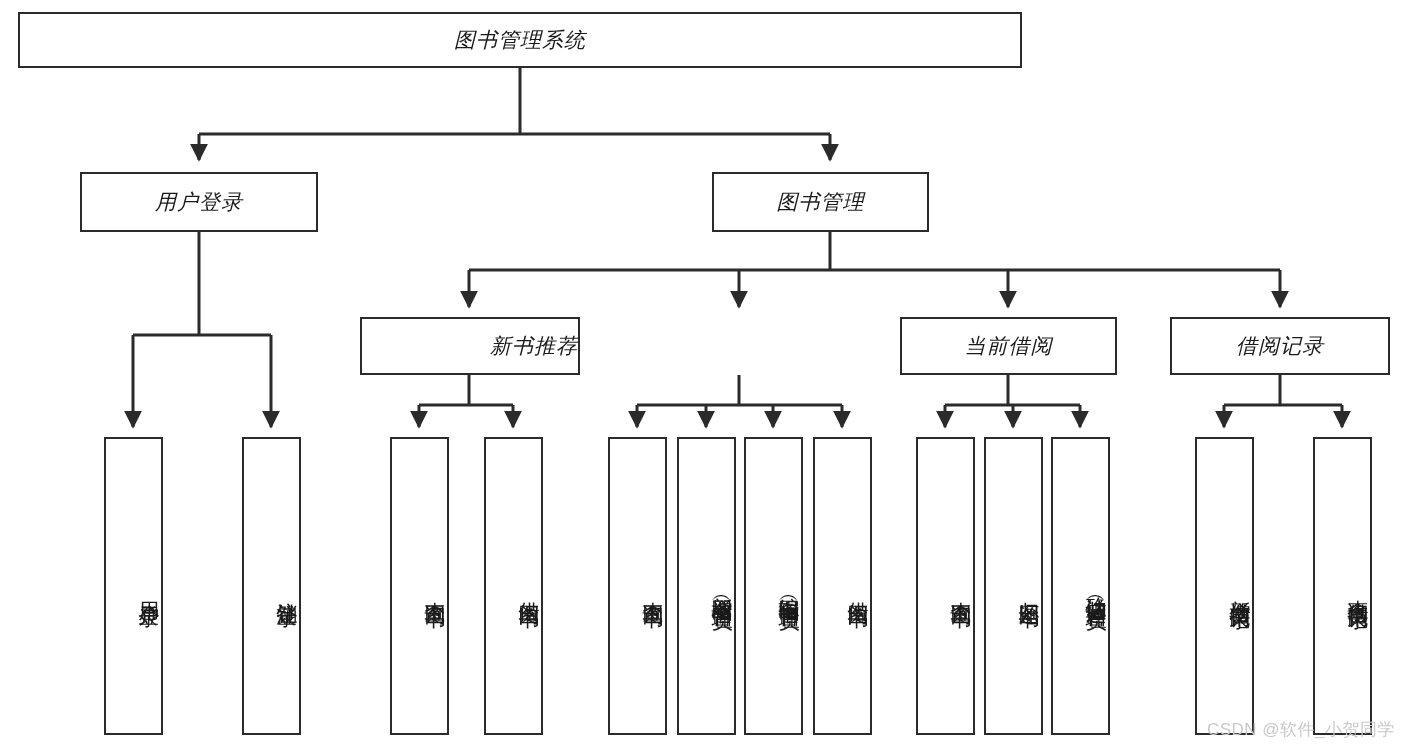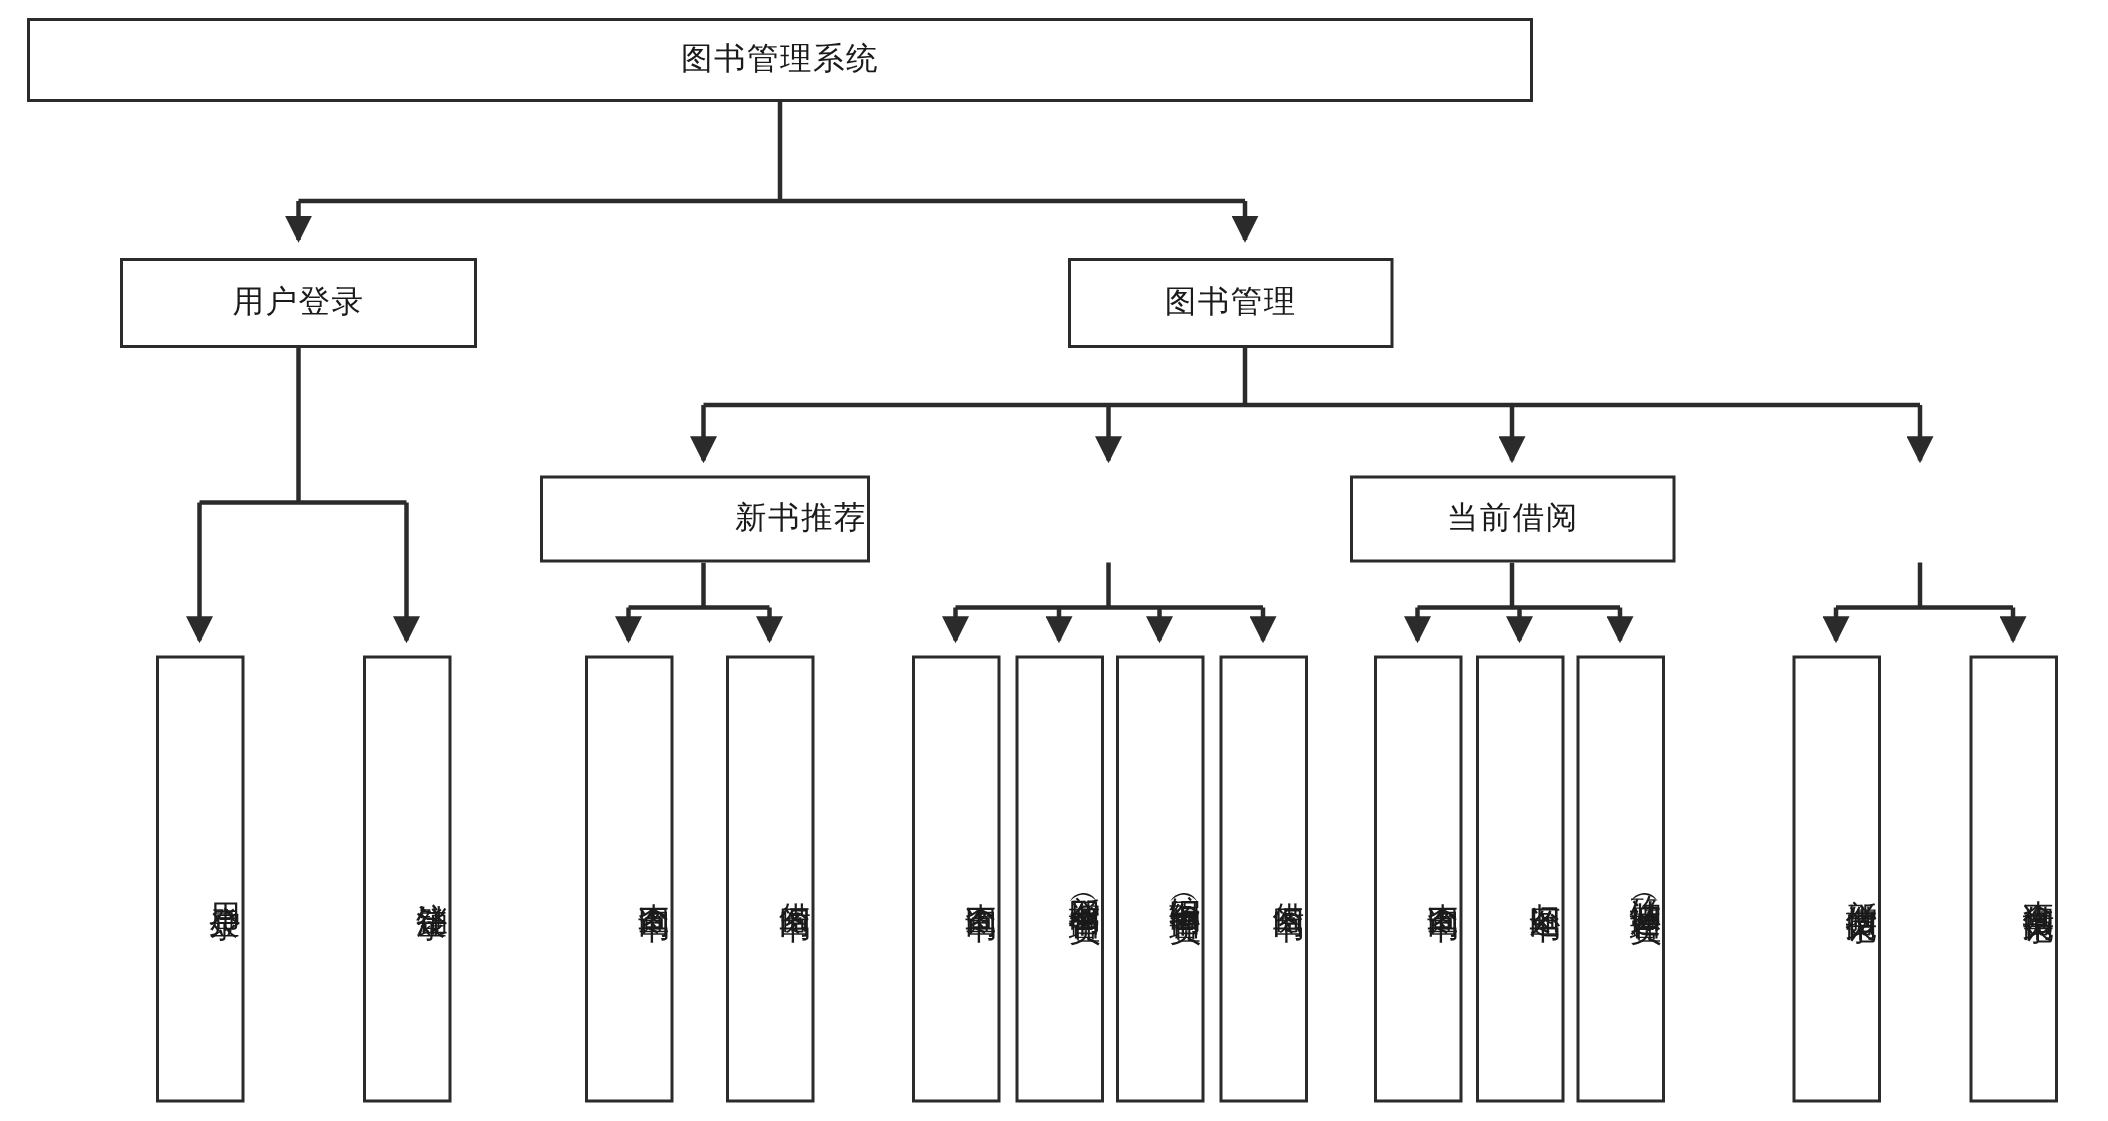--- a/index.html
+++ b/index.html
@@ -31,20 +31,21 @@
     background: #ffffff;
     display: flex;
     align-items: center;
     justify-content: center;
     color: #1a1a1a;
     line-height: 1.18;
   }
   .node.horiz {
     font-size: 21px;
     letter-spacing: 1px;
+    font-style: italic;
   }
   .node.vert {
     writing-mode: vertical-rl;
     text-orientation: upright;
     font-size: 21px;
     letter-spacing: 2px;
     align-items: flex-start;
     justify-content: center;
     padding-top: 6px;
   }
@@ -126,20 +127,23 @@
   <div class="node horiz" style="left:712px; top:172px; width:217px; height:60px;">
     <span>图书管理</span>
   </div>
 
   <div class="node horiz" style="left:360px; top:317px; width:220px; height:58px;justify-content:flex-end;">
     <span>新书推荐</span>
   </div>
   <div class="node horiz" style="left:900px; top:317px; width:217px; height:58px;">
     <span>当前借阅</span>
   </div>
+  <div class="node horiz" style="left:1170px; top:317px; width:220px; height:58px;">
+    <span>借阅记录</span>
+  </div>
 
   <div class="node vert" style="left:104px; top:437px; width:59px; height:298px;">
     <span>用户登录</span>
   </div>
   <div class="node vert" style="left:242px; top:437px; width:59px; height:298px;">
     <span>注销登录</span>
   </div>
 
   <div class="node vert" style="left:390px; top:437px; width:59px; height:298px;">
     <span>查询图书</span>
@@ -171,14 +175,15 @@
     <span>确认归还（管理员）</span>
   </div>
 
   <div class="node vert" style="left:1195px; top:437px; width:59px; height:298px;">
     <span>新增借阅记录</span>
   </div>
   <div class="node vert" style="left:1313px; top:437px; width:59px; height:298px;">
     <span>查询借阅记录</span>
   </div>
 
+  <div class="watermark">CSDN @软件_小贺同学</div>
 
 </div>
 
 </body></html>

